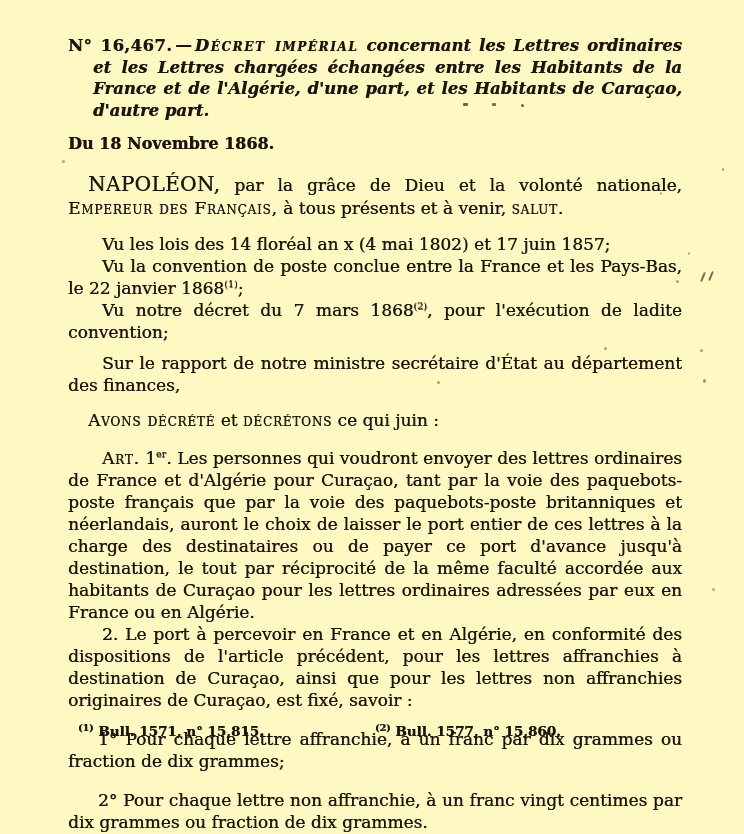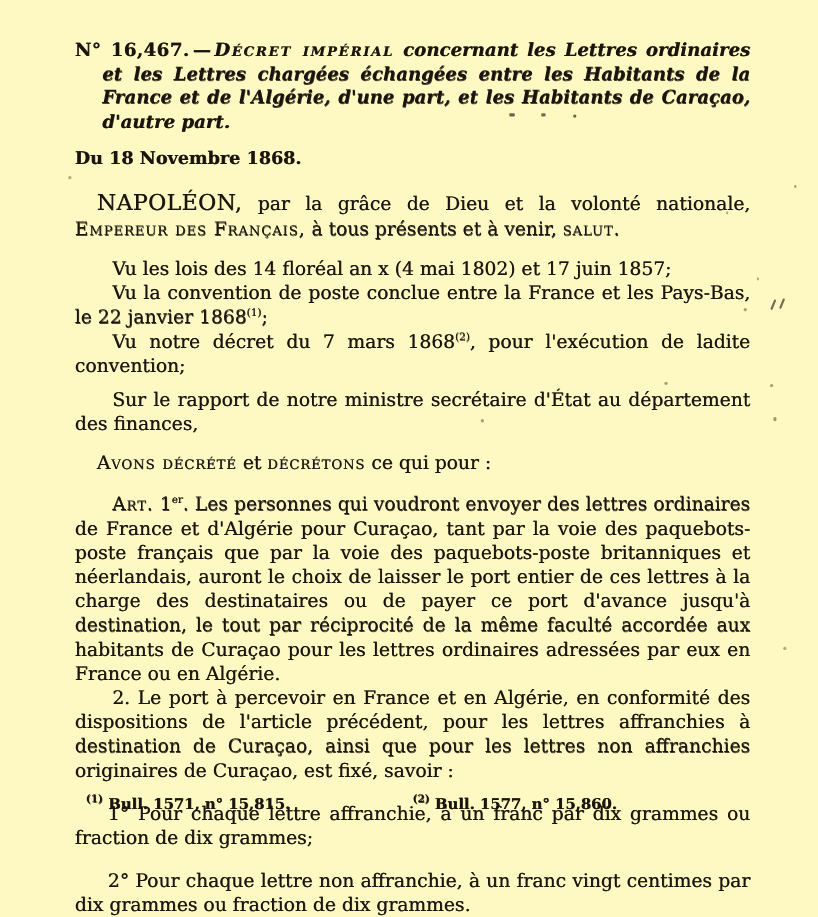--- a/index.html
+++ b/index.html
@@ -89,21 +89,21 @@
   <p class="para"><span>Vu la convention de poste conclue entre la France et les Pays-Bas, le 22 janvier 1868</span><sup>(1)</sup><span>;</span></p>
 
   <p class="para"><span>Vu notre décret du 7 mars 1868</span><sup>(2)</sup><span>, pour l'exécution de ladite convention;</span></p>
 
   <p class="para p-rapport">Sur le rapport de notre ministre secrétaire d'État au département des finances,</p>
 
   <p class="para p-decree">
     <span class="sc">Avons décrété</span>
     <span>et</span>
     <span class="sc">décrétons</span>
-    <span>ce qui pour :</span>
+    <span>ce qui juin :</span>
   </p>
 
   <p class="para p-art">
     <span class="sc">Art.</span>
     <span><span>1</span><sup>er</sup><span>.</span></span>
     <span>Les personnes qui voudront envoyer des lettres ordinaires de France et d'Algérie pour Curaçao, tant par la voie des paquebots-poste français que par la voie des paquebots-poste britanniques et néerlandais, auront le choix de laisser le port entier de ces lettres à la charge des destinataires ou de payer ce port d'avance jusqu'à destination, le tout par réciprocité de la même faculté accordée aux habitants de Curaçao pour les lettres ordinaires adressées par eux en France ou en Algérie.</span>
   </p>
 
   <p class="para">
     <span>2.</span>

